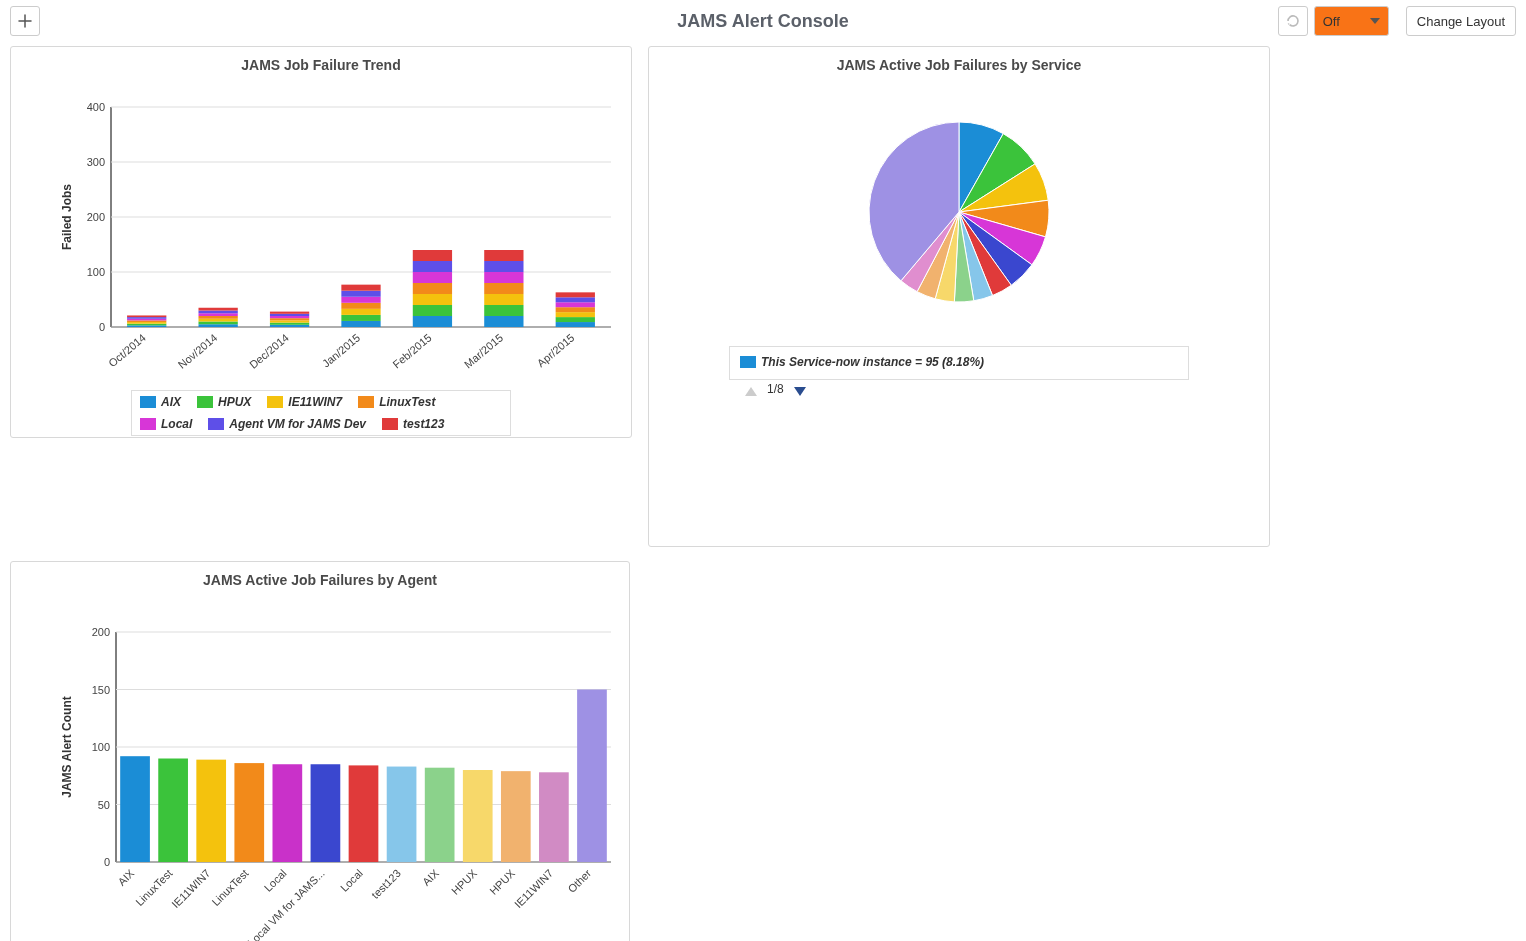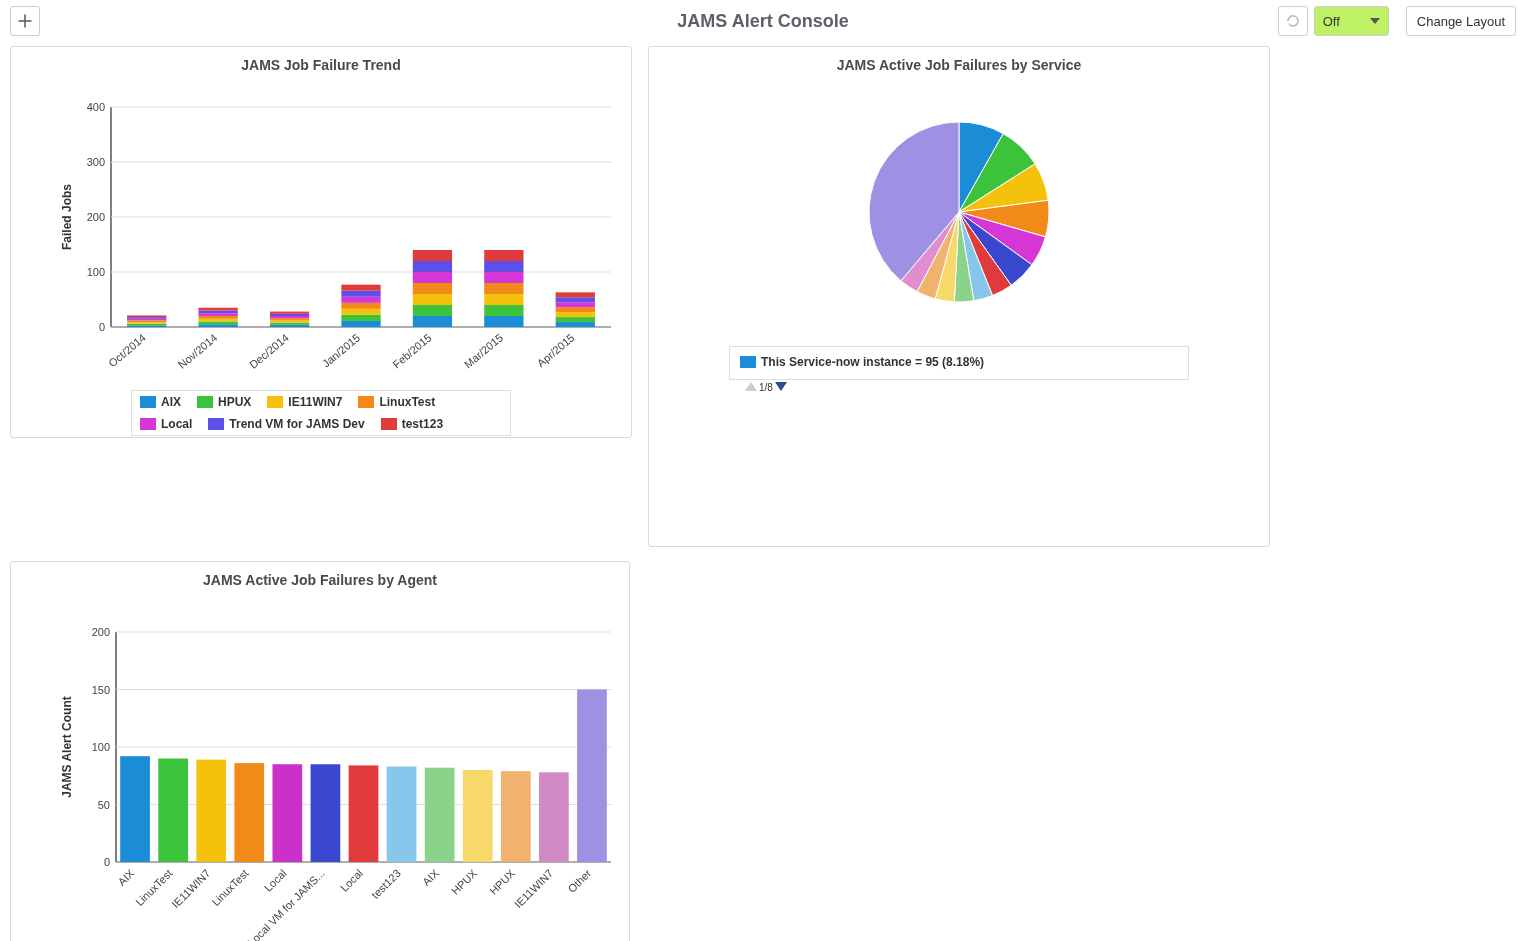--- a/index.html
+++ b/index.html
@@ -38,21 +38,21 @@
   }
   .top-right {
     margin-left: auto;
     display: flex;
     gap: 6px;
   }
   .combo {
     height: 28px;
     border: 1px solid #ccc;
     border-radius: 3px;
-    background: #bef264;
+    background: #f97316;
     display: inline-flex;
     align-items: center;
     padding: 0 8px;
     gap: 30px;
     cursor: pointer;
   }
   .combo .tri-down {
     width: 0; height: 0;
     border-left: 5px solid transparent;
     border-right: 5px solid transparent;
@@ -88,24 +88,24 @@
     padding: 10px 12px 4px;
     text-align: center;
   }
   .p-left  { flex: 0 0 620px; height: 392px; }
   .p-right { flex: 0 0 620px; height: 501px; }
   .p-bot   { width: 620px; height: 516px; }
   svg text { font-family: inherit; }
   .axis-label { font-size: 12px; fill: #333; font-weight: bold; }
   .tick-label { font-size: 11px; fill: #444; }
   .leg-row { display:flex; flex-wrap:wrap; gap: 8px 16px; align-items:center; }
-  .leg-item { display:inline-flex; align-items:center; gap:5px; font-size:12px; font-weight:bold; }
+  .leg-item { display:inline-flex; align-items:center; gap:5px; font-size:12px; font-weight:bold;font-style:italic; }
   .leg-sw { width:16px; height:12px; }
   .pie-pager {
-    display:flex; align-items:flex-start; gap:2px; margin: 2px 12px 0 96px; font-size:10px;
+    display:flex; align-items:flex-end; gap:10px; margin: 2px 12px 0 96px; font-size:12px;
   }
   .tri-up, .tri-dn { width:0; height:0; }
   .tri-up { border-left:6px solid transparent; border-right:6px solid transparent; border-bottom:9px solid #ccc; }
   .tri-dn { border-left:6px solid transparent; border-right:6px solid transparent; border-top:9px solid #2a4d8f; }
   .pie-legend {
     border: 1px solid #ddd;
     margin: 6px 80px 0;
     padding: 6px 10px;
     font-size: 12px;
     line-height: 1.5;
@@ -229,21 +229,21 @@
         <span class="leg-item">
           <span class="leg-sw" style="background: rgb(242, 138, 26);"></span>
           <span>LinuxTest</span>
         </span>
         <span class="leg-item">
           <span class="leg-sw" style="background: rgb(215, 54, 215);"></span>
           <span>Local</span>
         </span>
         <span class="leg-item">
           <span class="leg-sw" style="background: rgb(94, 79, 232);"></span>
-          <span>Trend VM for JAMS Dev</span>
+          <span>Agent VM for JAMS Dev</span>
         </span>
         <span class="leg-item">
           <span class="leg-sw" style="background: rgb(224, 58, 58);"></span>
           <span>test123</span>
         </span>
       </div>
   </div>
 
   <div class="panel p-right">
     <div class="panel-title">JAMS Active Job Failures by Service</div>

